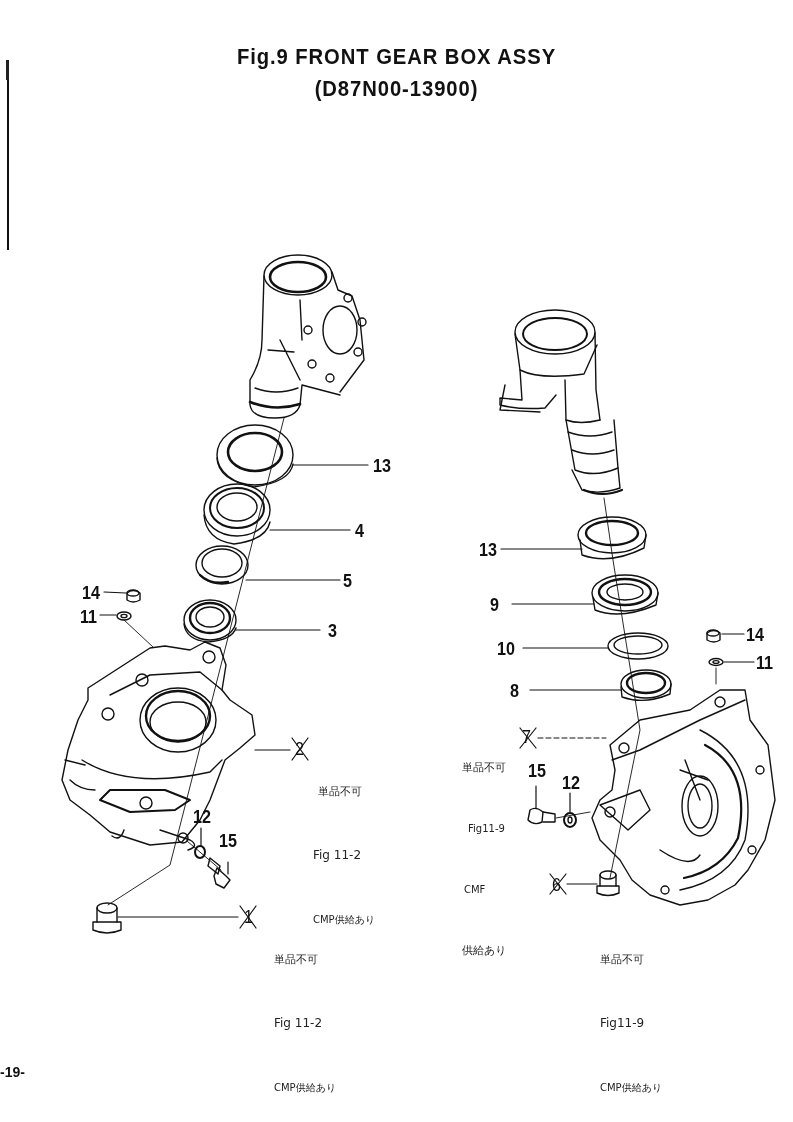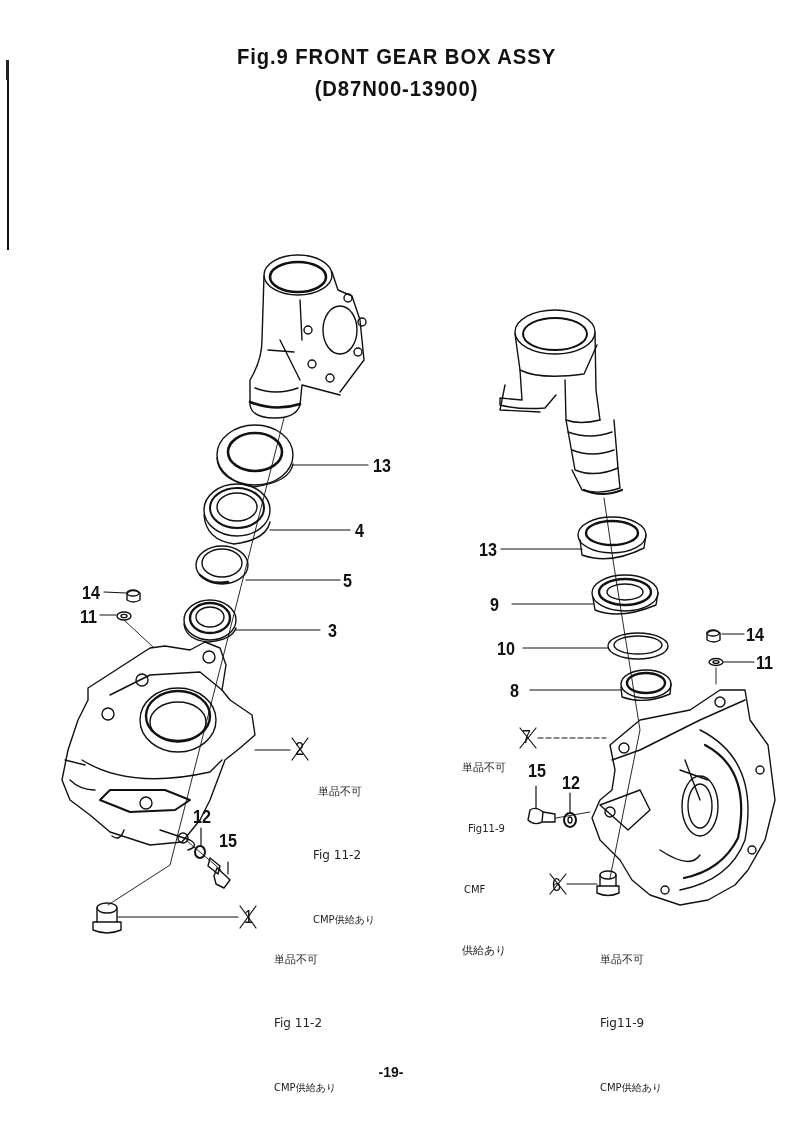--- a/index.html
+++ b/index.html
@@ -6,21 +6,21 @@
   body { width:793px; height:1122px; position:relative; overflow:hidden; font-family:"DejaVu Sans", sans-serif; color:#111; }
   .title { position:absolute; left:0; width:793px; text-align:center; font-family:"Liberation Sans", sans-serif; font-weight:bold; letter-spacing:1px; color:#111; }
   .title.l1 { top:44px; font-size:22px; transform:scaleX(0.92); }
   .title.l2 { top:76px; font-size:22px; transform:scaleX(0.92); }
   .margin-rule { position:absolute; left:7px; top:60px; width:2px; height:190px; background:#111; }
   .margin-rule .thick { position:absolute; left:-1px; top:0; width:3px; height:20px; background:#222; }
   svg.diagram { position:absolute; left:0; top:0; }
   .callout { position:absolute; font-family:"Liberation Sans", sans-serif; font-size:19px; font-weight:bold; color:#111; transform:scaleX(0.85); transform-origin:left top; }
   .note { position:absolute; font-family:"DejaVu Sans", sans-serif; font-size:11px; color:#222; line-height:21px; white-space:nowrap; }
   .note span { display:block;margin-top:43px; }
-  .page-number { position:absolute; top:1064px; left:0; width:782px; text-align:center; font-family:"Liberation Sans", sans-serif; font-size:14px; font-weight:bold; color:#111; }
+  .page-number { position:absolute; top:1064px; left:0; width:782px; text-align:left; font-family:"Liberation Sans", sans-serif; font-size:14px; font-weight:bold; color:#111; }
 </style>
 </head>
 <body>
 
 <div class="margin-rule">
     <div class="thick"></div>
   </div>
 
 <div class="title l1">Fig.9 FRONT GEAR BOX ASSY</div>
 <div class="title l2">(D87N00-13900)</div>

